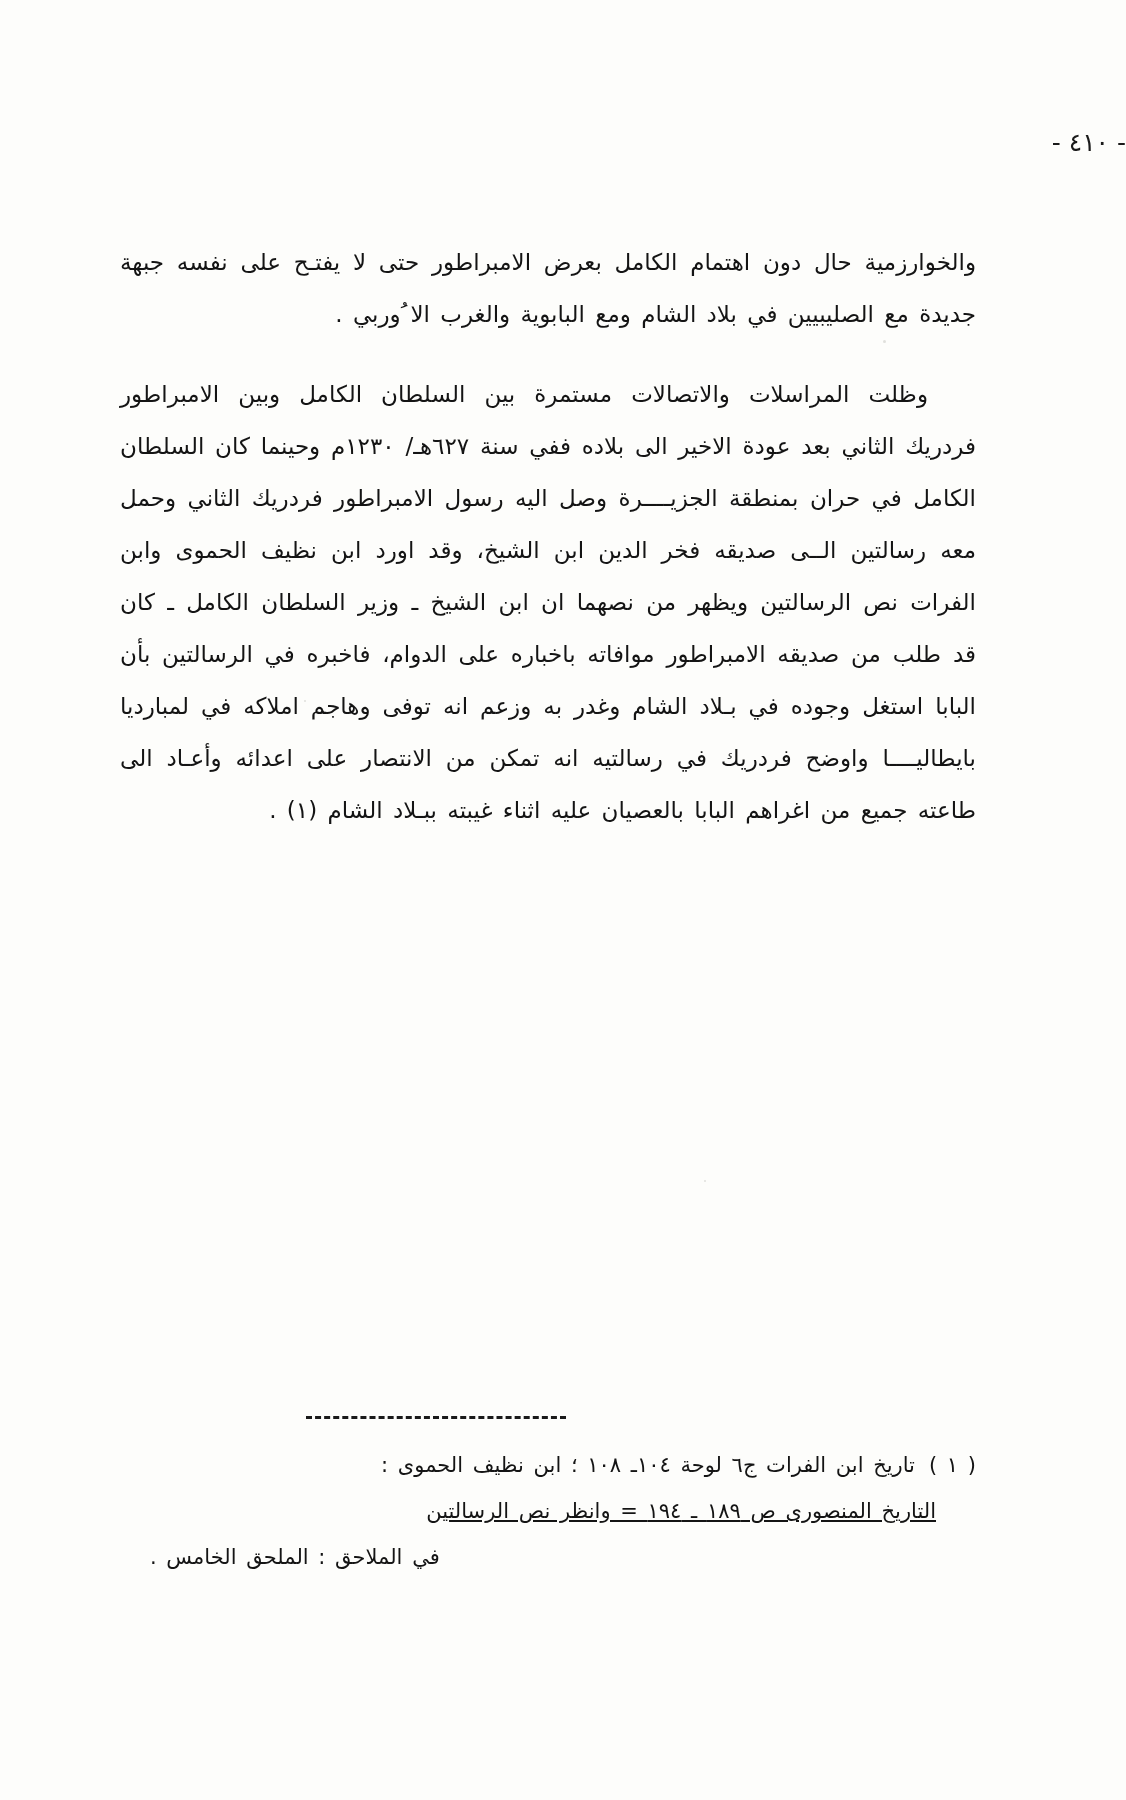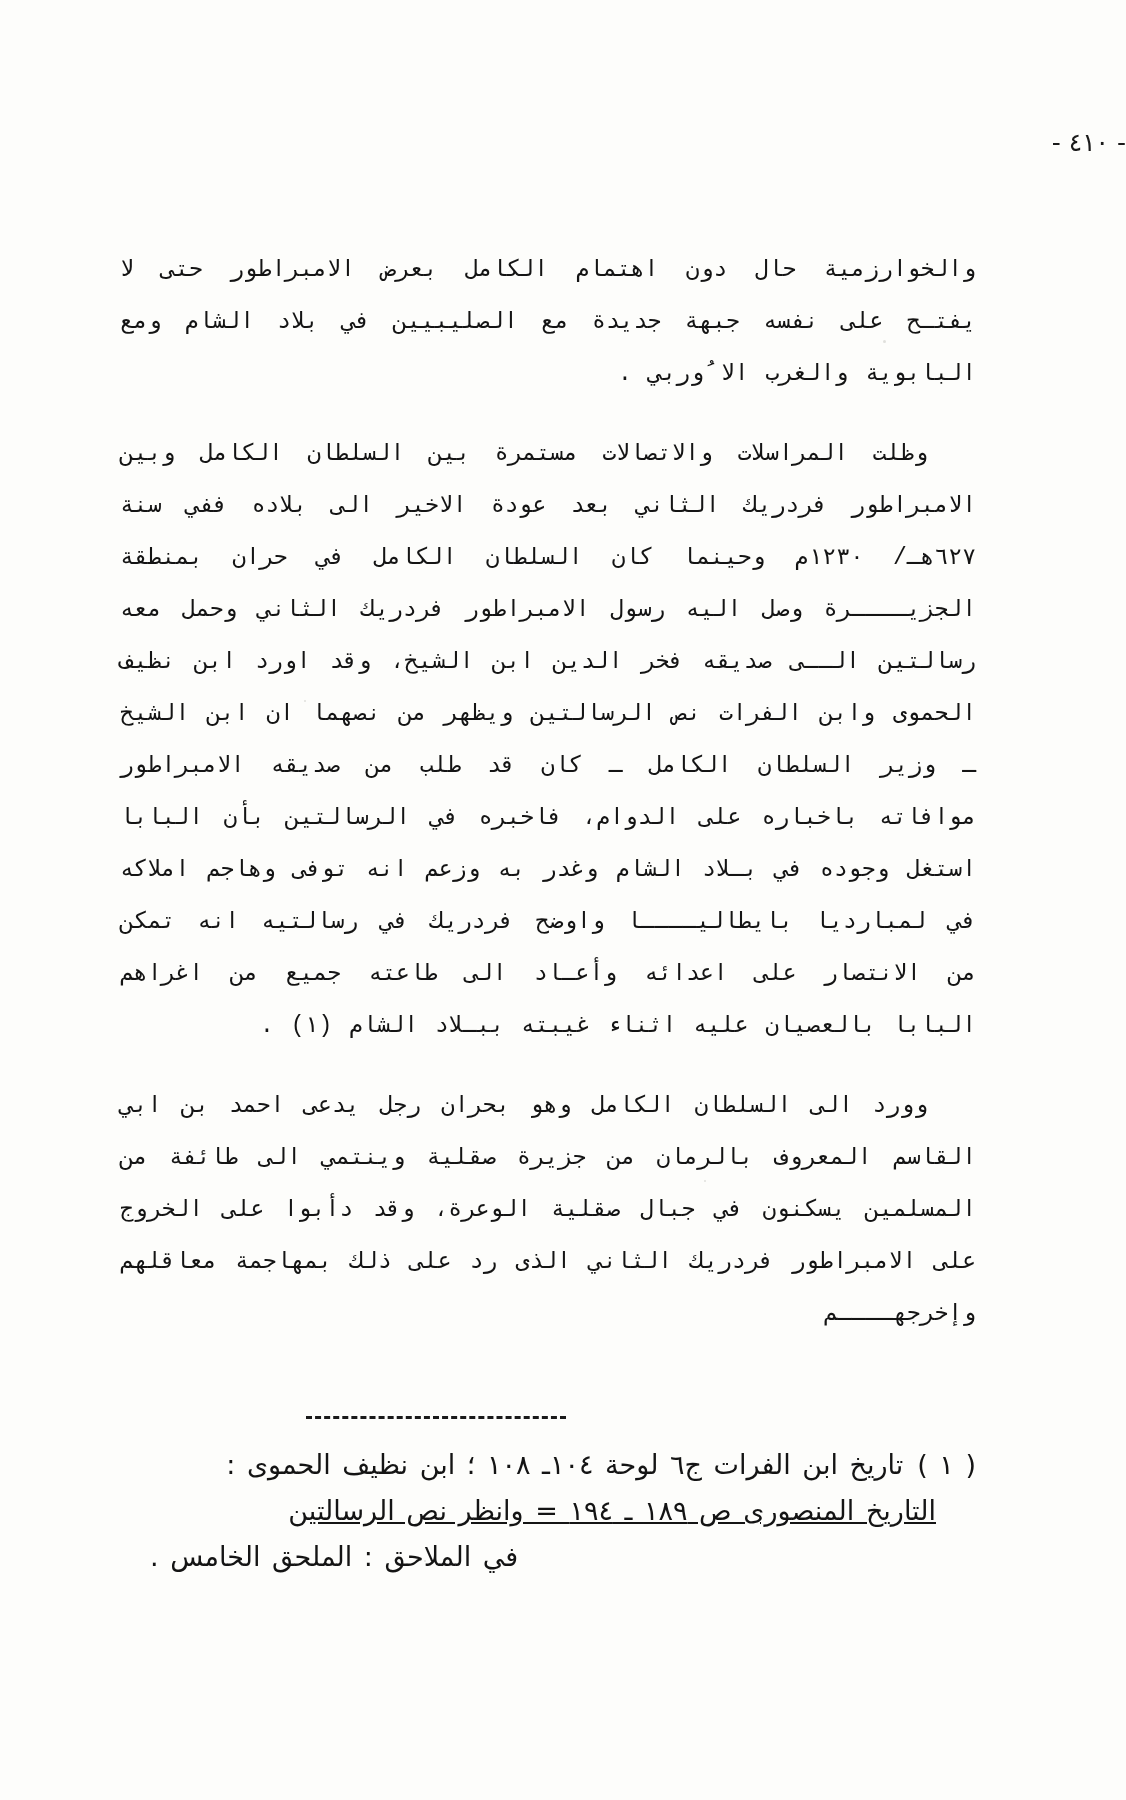--- a/index.html
+++ b/index.html
@@ -60,21 +60,21 @@
     height: 0;
   }
   .footnotes {
     position: absolute;
     right: 150px;
     left: 150px;
     direction: rtl;
     text-align: right;
   }
   .footnote {
-    font-size: 27px;
+    font-size: 21px;
     line-height: 46px;
     color: #141414;
     margin: 0;
     word-spacing: 3px;
   }
   .footnote.center-ish {
     text-align: left;
   }
   .footnote .marker {
     margin-left: 14px;
@@ -86,31 +86,30 @@
     opacity: .55;
   }
 </style>
 </head>
 <body>
 
 <div class="page">
 
   <div class="page-number">- ٤١٠ -</div>
 
-  <div class="body-block" style="top: 244px; font-family: Liberation Mono, monospace;">
+  <div class="body-block" style="top: 236px;">
 
     <p class="para">والخوارزمية حال دون اهتمام الكامل بعرض الامبراطور حتى لا يفتـح على نفسه جبهة جديدة مع الصليبيين في بلاد الشام ومع البابوية والغرب الا ُوربي .</p>
 
     <div class="para-spacer"></div>
 
     <p class="para indent">وظلت المراسلات والاتصالات مستمرة بين السلطان الكامل وبين الامبراطور فردريك الثاني بعد عودة الاخير الى بلاده ففي سنة ٦٢٧هـ/ ١٢٣٠م وحينما كان السلطان الكامل في حران بمنطقة الجزيــــرة وصل اليه رسول الامبراطور فردريك الثاني وحمل معه رسالتين الــى صديقه فخر الدين ابن الشيخ، وقد اورد ابن نظيف الحموى وابن الفرات نص الرسالتين ويظهر من نصهما ان ابن الشيخ ـ وزير السلطان الكامل ـ كان قد طلب من صديقه الامبراطور موافاته باخباره على الدوام، فاخبره في الرسالتين بأن البابا استغل وجوده في بـلاد الشام وغدر به وزعم انه توفى وهاجم املاكه في لمبارديا بايطاليــــا واوضح فردريك في رسالتيه انه تمكن من الانتصار على اعدائه وأعـاد الى طاعته جميع من اغراهم البابا بالعصيان عليه اثناء غيبته ببـلاد الشام (١) .</p>
 
     <div class="para-spacer"></div>
 
-    <p class="para indent">وورد الى السلطان الكامل وهو بحران رجل يدعى احمد بن ابي القاسم المعروف بالرمان من جزيرة صقلية وينتمي الى طائفة من المسلمين يسكنون في جبال صقلية الوعرة، وقد دأبوا على الخروج على الامبراطور فردريك الثاني الذى رد على ذلك بمهاجمة معاقلهم وإخرجهــــم</p>
 
   </div>
 
   <div class="footnote-rule" style="top: 1416px;"></div>
 
   <div class="footnotes" style="top: 1442px;">
     <p class="footnote">
       <span class="marker">( ١ )</span><span>تاريخ ابن الفرات ج٦ لوحة ١٠٤ـ ١٠٨ ؛ ابن نظيف الحموى :</span>
     </p>
     <p class="footnote" style="padding-right:40px;text-decoration:underline;">

